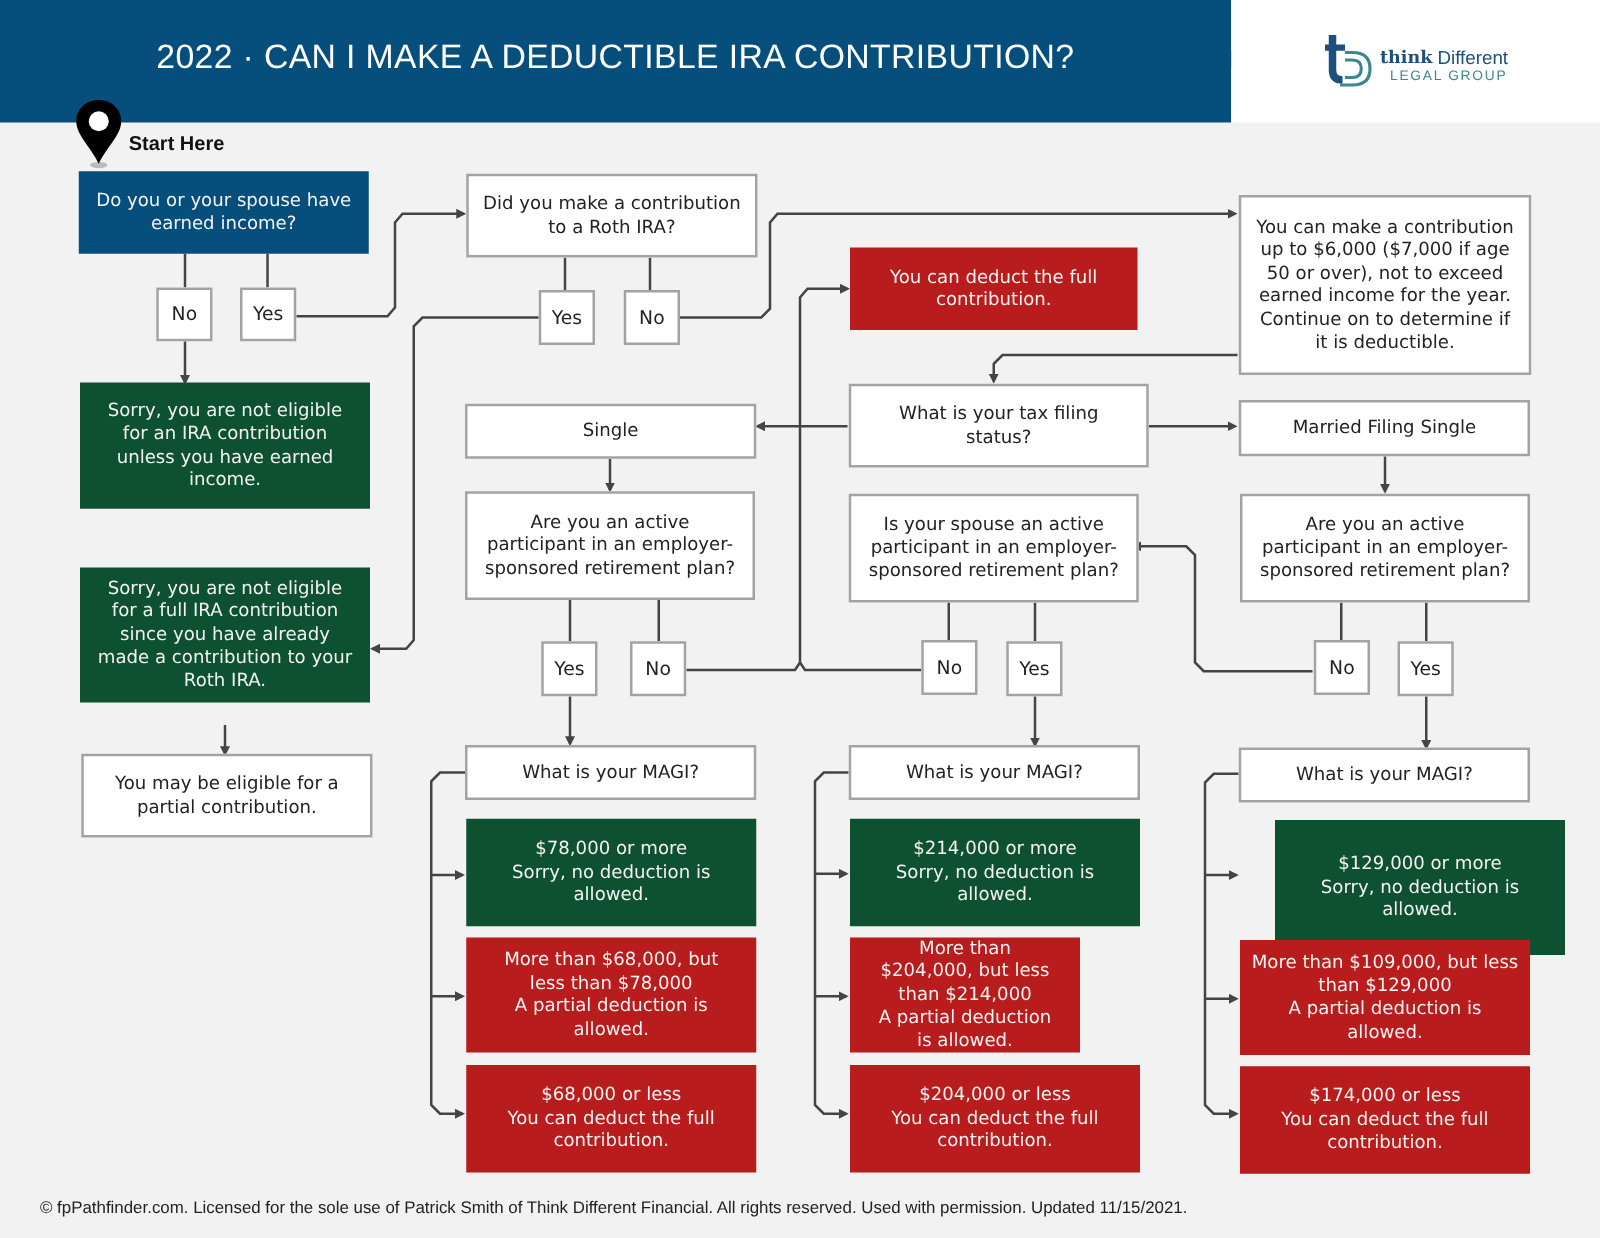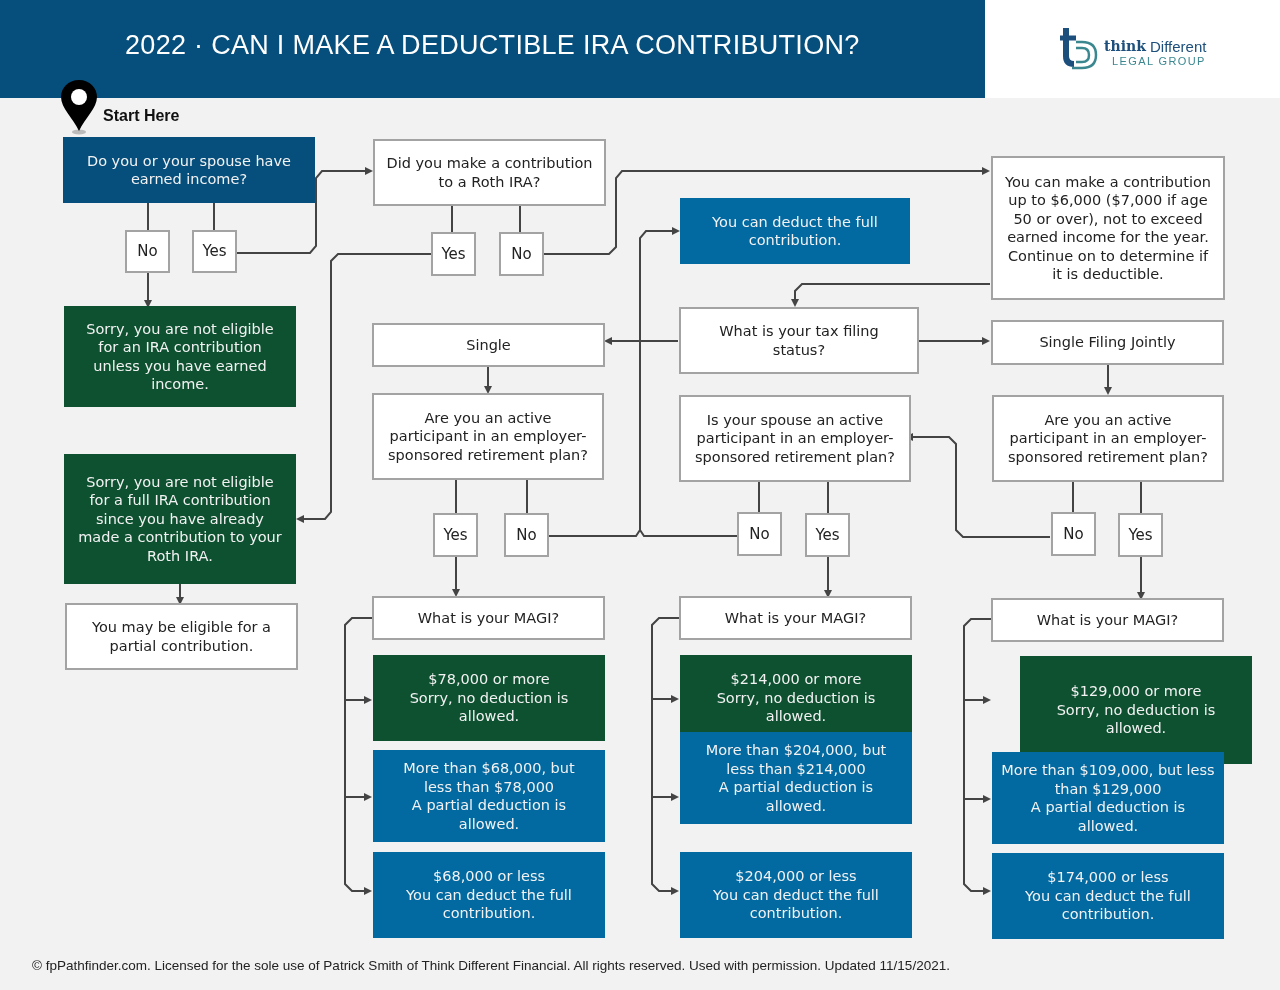--- a/index.html
+++ b/index.html
@@ -18,21 +18,21 @@
 
   .pin { position:absolute; left:60px; top:78px; }
   .start { position:absolute; left:103px; top:107px; font-size:16px; font-weight:bold; color:#111; font-family:"Liberation Sans", sans-serif; }
 
   .box { position:absolute; display:flex; align-items:center; justify-content:center; text-align:center;
          box-sizing:border-box; font-size:14.5px; line-height:18.5px; padding:4px 8px;
          font-family:"DejaVu Sans", sans-serif; }
   .white { background:#fff; border:2px solid #a3a3a3; color:#222; }
   .blue { background:#064f7c; color:#f2f2f2; }
   .green { background:#0e5130; color:#f2f2f2; }
-  .black { background:#0369a1; color:#f2f2f2; }
+  .black { background:#b91c1c; color:#f2f2f2; }
   .small { padding:0; font-size:15px; }
   .pre { white-space:pre-line; }
   svg.wires { position:absolute; left:0; top:0; }
   .footer { position:absolute; left:32px; top:958px; font-size:13.5px; color:#222; font-family:"Liberation Sans", sans-serif; }
 </style>
 </head>
 <body>
 
 <div class="header"></div>
 <div class="header-notch"></div>
@@ -107,37 +107,37 @@
     <path d="M679 618 L659 618 L652 625 L652 884 L659 891 L677 891" marker-end="url(#ah)"></path>
     <path d="M652 699 L677 699" marker-end="url(#ah)"></path>
     <path d="M652 797 L677 797" marker-end="url(#ah)"></path>
 
     <path d="M991 619 L971 619 L964 626 L964 884 L971 891 L989 891" marker-end="url(#ah)"></path>
     <path d="M964 700 L989 700" marker-end="url(#ah)"></path>
     <path d="M964 799 L989 799" marker-end="url(#ah)"></path>
   </g>
 </svg>
 
-<div class="box blue" style="left:63px;top:137px;width:252px;height:66px;">Do you or your spouse have earned income?</div>
+<div class="box blue" style="left:63px;top:137px;width:232px;height:66px;">Do you or your spouse have earned income?</div>
 <div class="box white small" style="left:125px;top:230px;width:45px;height:43px;">No</div>
 <div class="box white small" style="left:192px;top:230px;width:45px;height:43px;">Yes</div>
 <div class="box green" style="left:64px;top:306px;width:232px;height:101px;padding:0 18px;">Sorry, you are not eligible for an IRA contribution unless you have earned income.</div>
-<div class="box green" style="left:64px;top:454px;width:232px;height:130px;padding:0 10px;">Sorry, you are not eligible for a full IRA contribution since you have already made a contribution to your Roth IRA.</div>
+<div class="box green" style="left:64px;top:454px;width:232px;height:108px;padding:0 10px;">Sorry, you are not eligible for a full IRA contribution since you have already made a contribution to your Roth IRA.</div>
 <div class="box white" style="left:65px;top:603px;width:233px;height:67px;">You may be eligible for a partial contribution.</div>
 
 <div class="box white" style="left:373px;top:139px;width:233px;height:67px;">Did you make a contribution to a Roth IRA?</div>
 <div class="box white small" style="left:431px;top:232px;width:45px;height:44px;">Yes</div>
 <div class="box white small" style="left:499px;top:232px;width:45px;height:44px;">No</div>
 
 <div class="box black" style="left:680px;top:198px;width:230px;height:66px;">You can deduct the full contribution.</div>
 <div class="box white" style="left:991px;top:156px;width:234px;height:144px;padding:0 10px;">You can make a contribution up to $6,000 ($7,000 if age 50 or over), not to exceed earned income for the year. Continue on to determine if it is deductible.</div>
 
 <div class="box white" style="left:679px;top:307px;width:240px;height:67px;padding:0 30px;">What is your tax filing status?</div>
 <div class="box white" style="left:372px;top:323px;width:233px;height:44px;">Single</div>
-<div class="box white" style="left:991px;top:320px;width:233px;height:45px;">Single Filing Jointly</div>
+<div class="box white" style="left:991px;top:320px;width:233px;height:45px;">Married Filing Single</div>
 
 <div class="box white" style="left:372px;top:393px;width:232px;height:87px;padding:0 10px;">Are you an active participant in an employer-sponsored retirement plan?</div>
 <div class="box white" style="left:679px;top:395px;width:232px;height:87px;padding:0 12px;">Is your spouse an active participant in an employer-sponsored retirement plan?</div>
 <div class="box white" style="left:992px;top:395px;width:232px;height:87px;padding:0 10px;">Are you an active participant in an employer-sponsored retirement plan?</div>
 
 <div class="box white small" style="left:433px;top:513px;width:45px;height:44px;">Yes</div>
 <div class="box white small" style="left:504px;top:513px;width:45px;height:44px;">No</div>
 <div class="box white small" style="left:737px;top:512px;width:45px;height:44px;">No</div>
 <div class="box white small" style="left:805px;top:513px;width:45px;height:44px;">Yes</div>
 <div class="box white small" style="left:1051px;top:512px;width:45px;height:44px;">No</div>
@@ -147,21 +147,21 @@
 <div class="box green pre" style="left:373px;top:655px;width:232px;height:86px;padding:0 30px;">$78,000 or more
 Sorry, no deduction is allowed.</div>
 <div class="box black pre" style="left:373px;top:750px;width:232px;height:92px;padding:0 22px;">More than $68,000, but less than $78,000
 A partial deduction is allowed.</div>
 <div class="box black pre" style="left:373px;top:852px;width:232px;height:86px;padding:0 22px;">$68,000 or less
 You can deduct the full contribution.</div>
 
 <div class="box white" style="left:679px;top:596px;width:233px;height:44px;">What is your MAGI?</div>
 <div class="box green pre" style="left:680px;top:655px;width:232px;height:86px;padding:0 30px;">$214,000 or more
 Sorry, no deduction is allowed.</div>
-<div class="box black pre" style="left:680px;top:732px;width:232px;height:92px;padding:0 18px;">More than $204,000, but less than $214,000
+<div class="box black pre" style="left:680px;top:750px;width:184px;height:92px;padding:0 18px;">More than $204,000, but less than $214,000
 A partial deduction is allowed.</div>
 <div class="box black pre" style="left:680px;top:852px;width:232px;height:86px;padding:0 22px;">$204,000 or less
 You can deduct the full contribution.</div>
 
 <div class="box white" style="left:991px;top:598px;width:233px;height:44px;">What is your MAGI?</div>
 <div class="box green pre" style="left:992px;top:656px;width:232px;height:108px;padding:0 30px;margin-left:28px;">$129,000 or more
 Sorry, no deduction is allowed.</div>
 <div class="box black pre" style="left:992px;top:752px;width:232px;height:92px;padding:0 8px;">More than $109,000, but less than $129,000
 A partial deduction is allowed.</div>
 <div class="box black pre" style="left:992px;top:853px;width:232px;height:86px;padding:0 22px;">$174,000 or less

